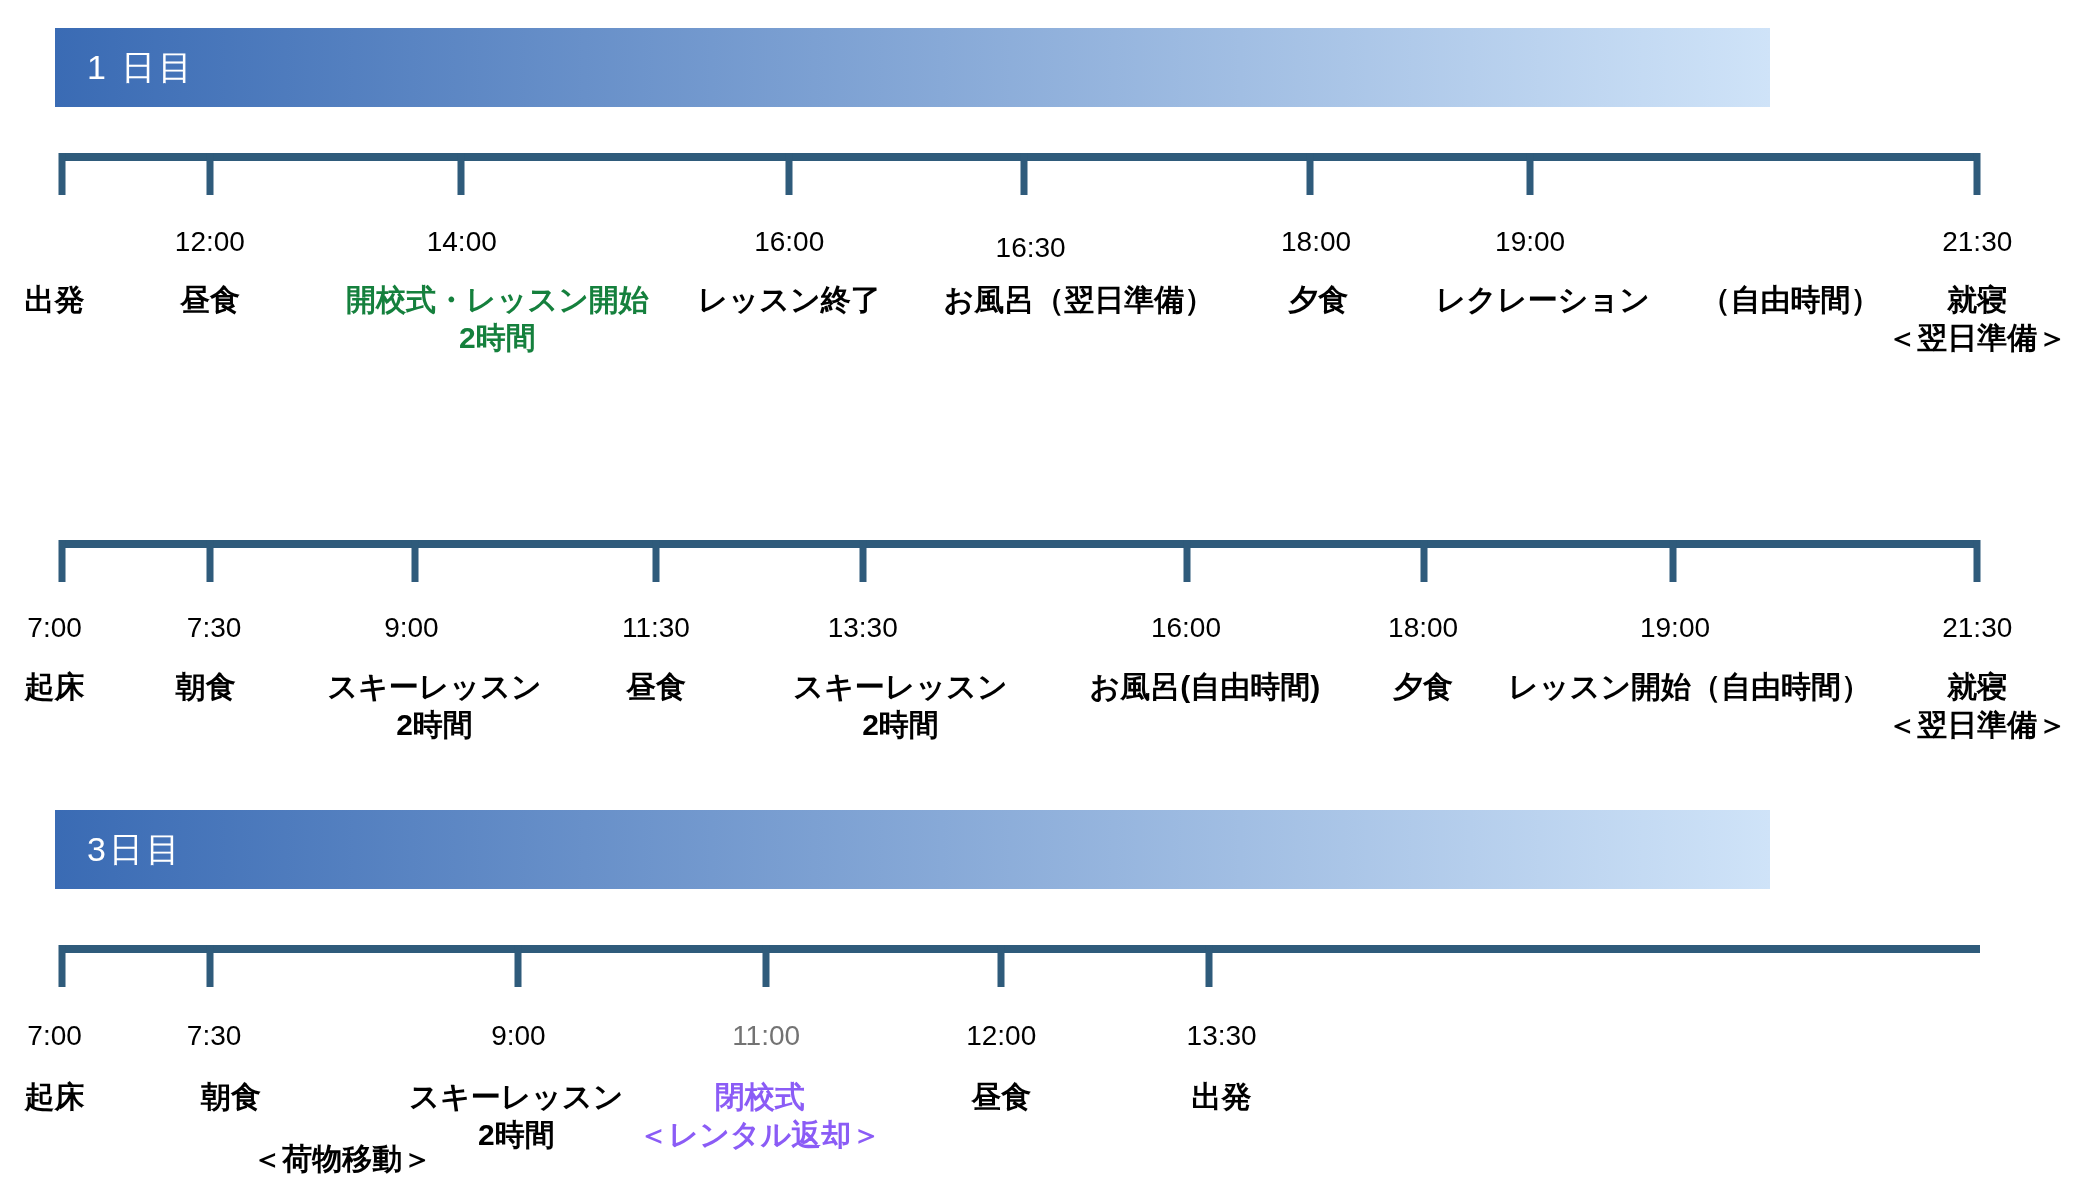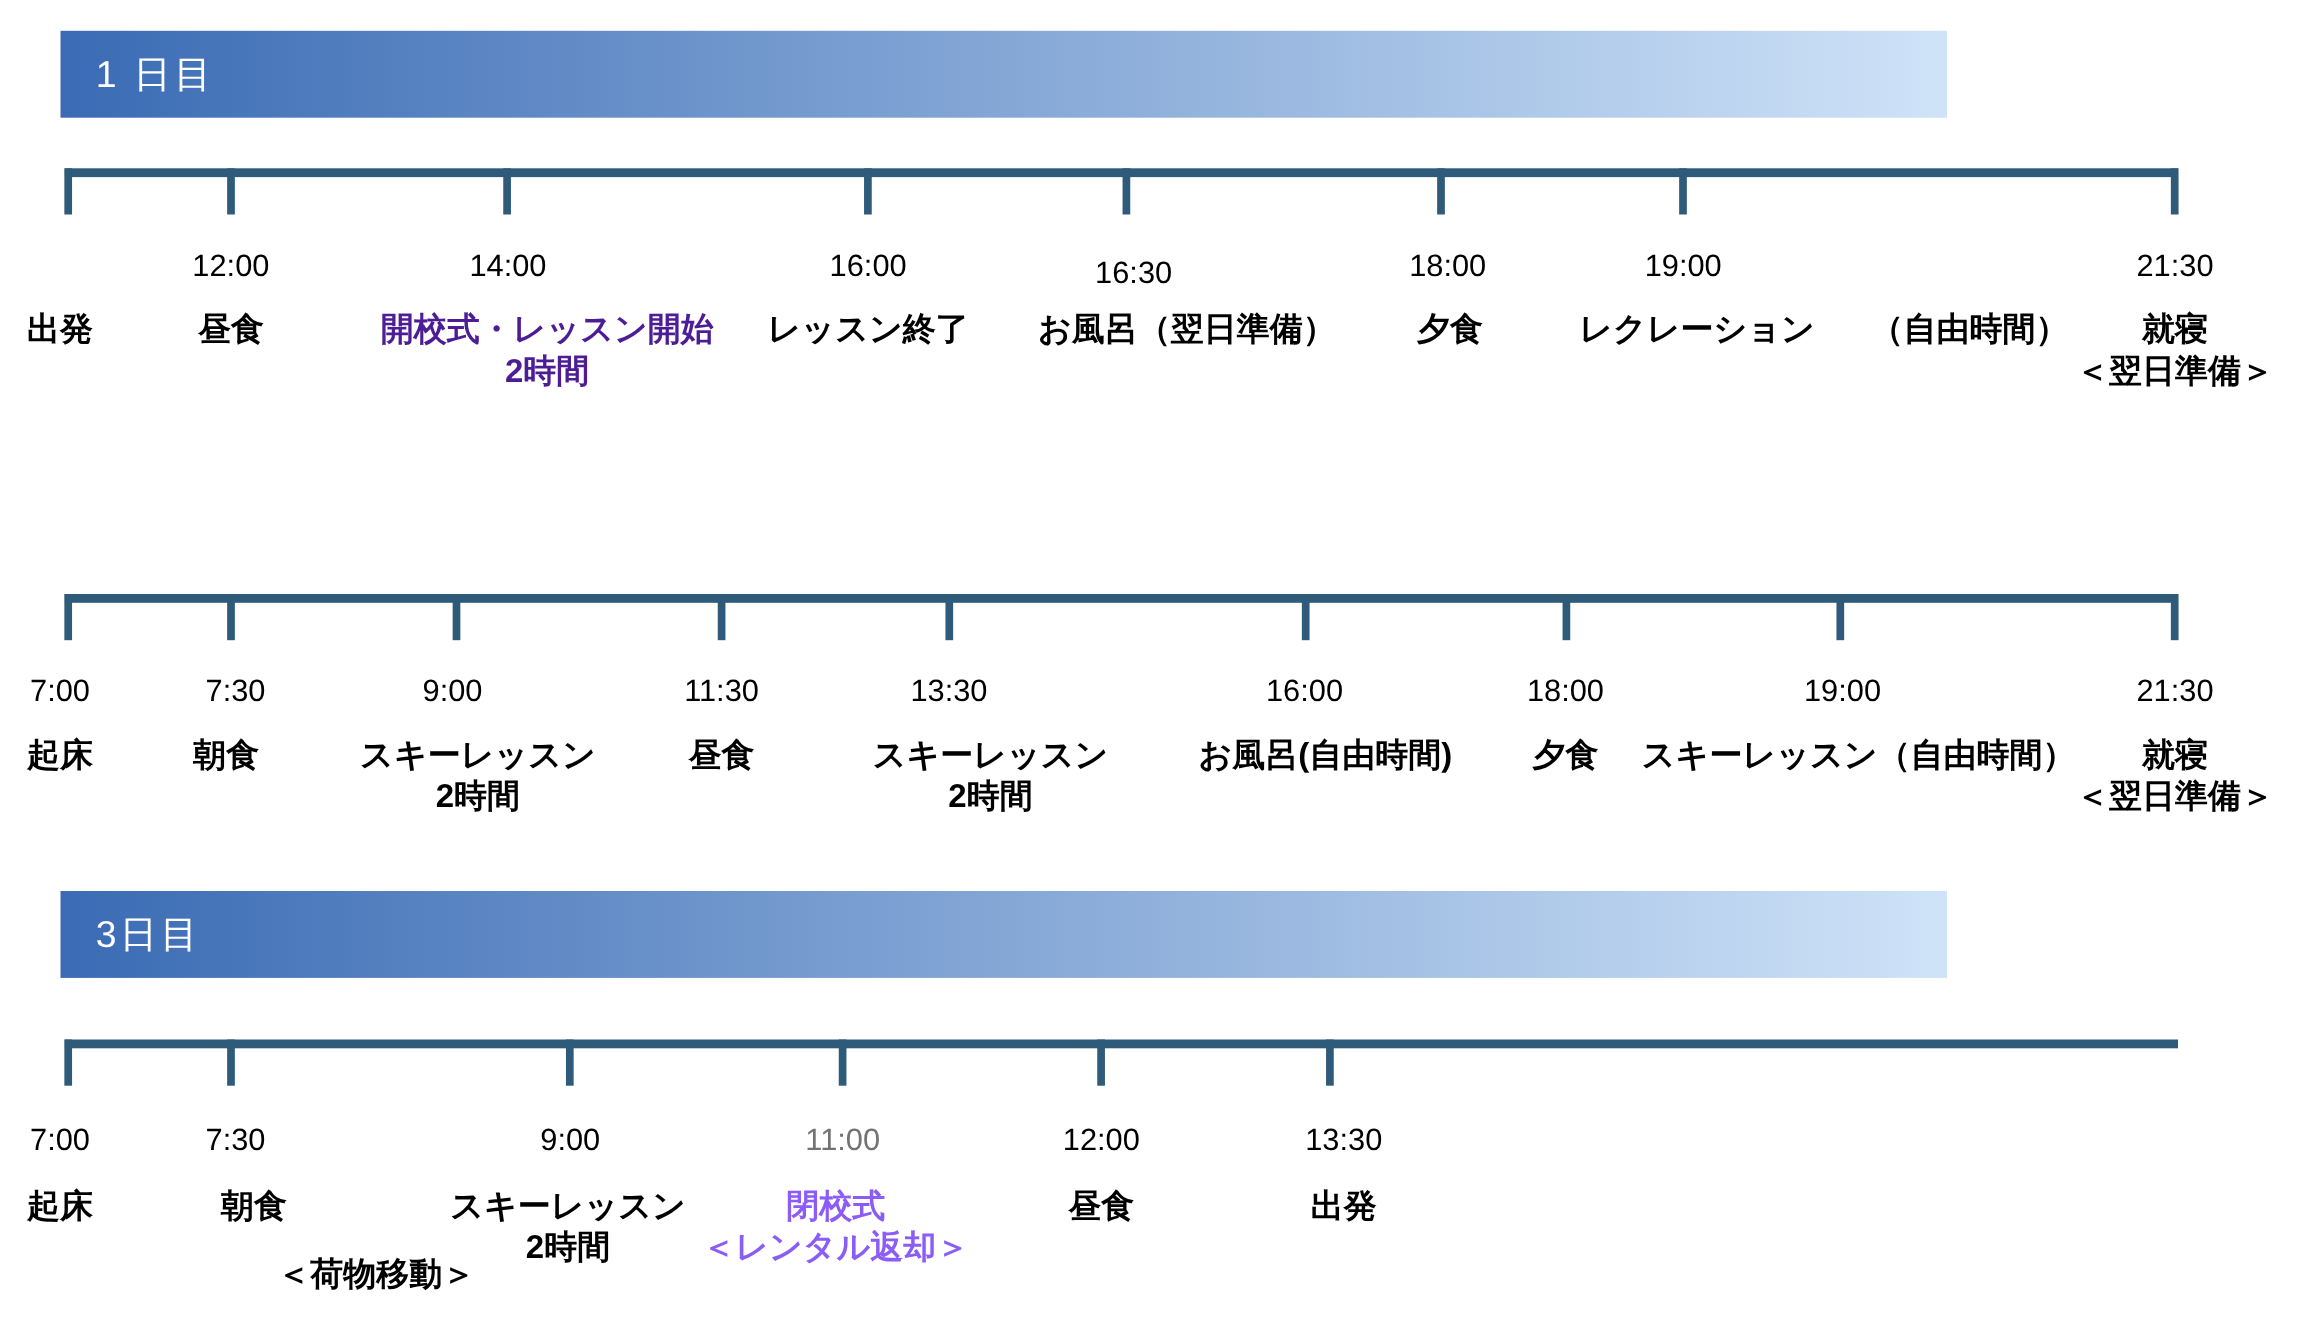--- a/index.html
+++ b/index.html
@@ -78,21 +78,21 @@
     <div class="time-label" style="left: 49.1%; top: 232px; color: rgb(0, 0, 0);">16:30</div>
     <div class="time-label" style="left: 62.7%; top: 226px; color: rgb(0, 0, 0);">18:00</div>
     <div class="time-label" style="left: 72.9%; top: 226px; color: rgb(0, 0, 0);">19:00</div>
     <div class="time-label" style="left: 94.2%; top: 226px; color: rgb(0, 0, 0);">21:30</div>
     <div class="event-label" style="left: 2.6%; top: 281px; color: rgb(0, 0, 0);">
       <div>出発</div>
     </div>
     <div class="event-label" style="left: 10%; top: 281px; color: rgb(0, 0, 0);">
       <div>昼食</div>
     </div>
-    <div class="event-label" style="left: 23.7%; top: 281px; color: #4c1d95;">
+    <div class="event-label" style="left: 23.7%; top: 281px; color: #15803d;">
       <div>開校式・レッスン開始</div>
       <div>2時間</div>
     </div>
     <div class="event-label" style="left: 37.6%; top: 281px; color: rgb(0, 0, 0);">
       <div>レッスン終了</div>
     </div>
     <div class="event-label" style="left: 51.4%; top: 281px; color: rgb(0, 0, 0);">
       <div>お風呂（翌日準備）</div>
     </div>
     <div class="event-label" style="left: 62.8%; top: 281px; color: rgb(0, 0, 0);">
@@ -144,21 +144,21 @@
       <div>スキーレッスン</div>
       <div>2時間</div>
     </div>
     <div class="event-label" style="left: 57.4%; top: 668px; color: rgb(0, 0, 0);">
       <div>お風呂(自由時間)</div>
     </div>
     <div class="event-label" style="left: 67.8%; top: 668px; color: rgb(0, 0, 0);">
       <div>夕食</div>
     </div>
     <div class="event-label" style="left: 80.5%; top: 668px; color: rgb(0, 0, 0);">
-      <div>スキーレッスン（自由時間）</div>
+      <div>レッスン開始（自由時間）</div>
     </div>
     <div class="event-label" style="left: 94.2%; top: 668px; color: rgb(0, 0, 0);">
       <div>就寝</div>
       <div>＜翌日準備＞</div>
     </div>
     <div class="day-header" style="top: 810px; background: linear-gradient(to right, rgb(58, 107, 180), rgb(207, 227, 248));">
       <div class="day-title" style="color: rgb(255, 255, 255);">3日目</div>
     </div>
     <div class="tl-bar" style="top: 945px; background: rgb(47, 91, 123);"></div>
     <div class="tick" style="left: 2.95%; top: 945px; background: rgb(47, 91, 123);"></div>

